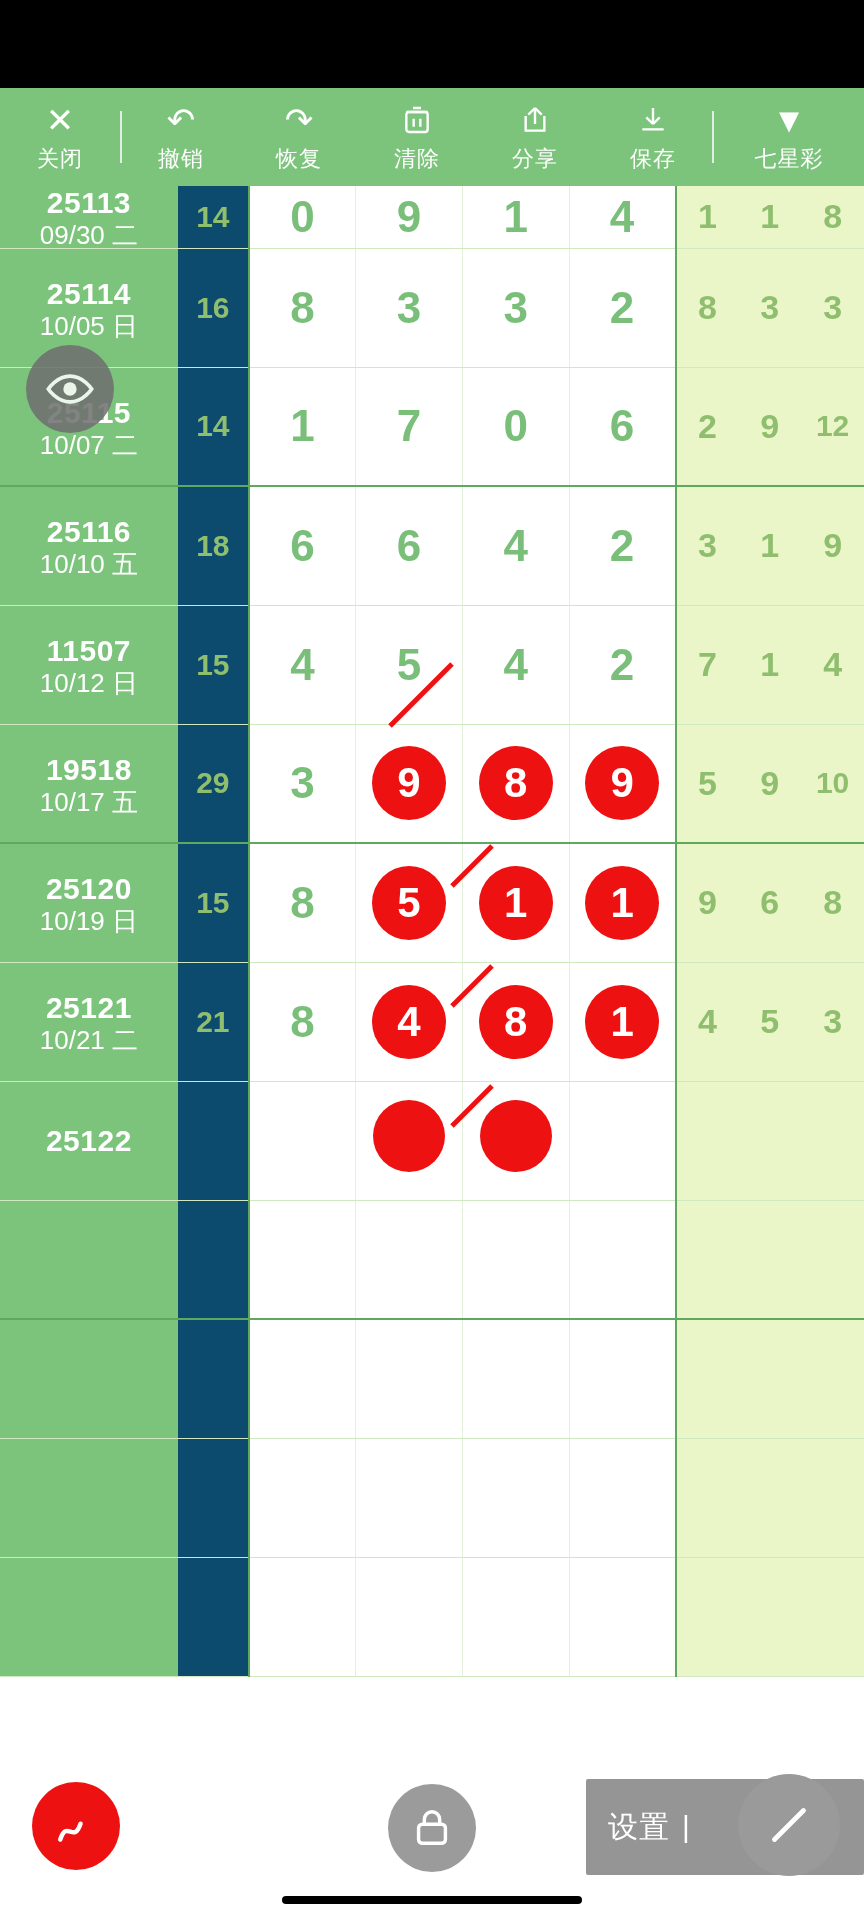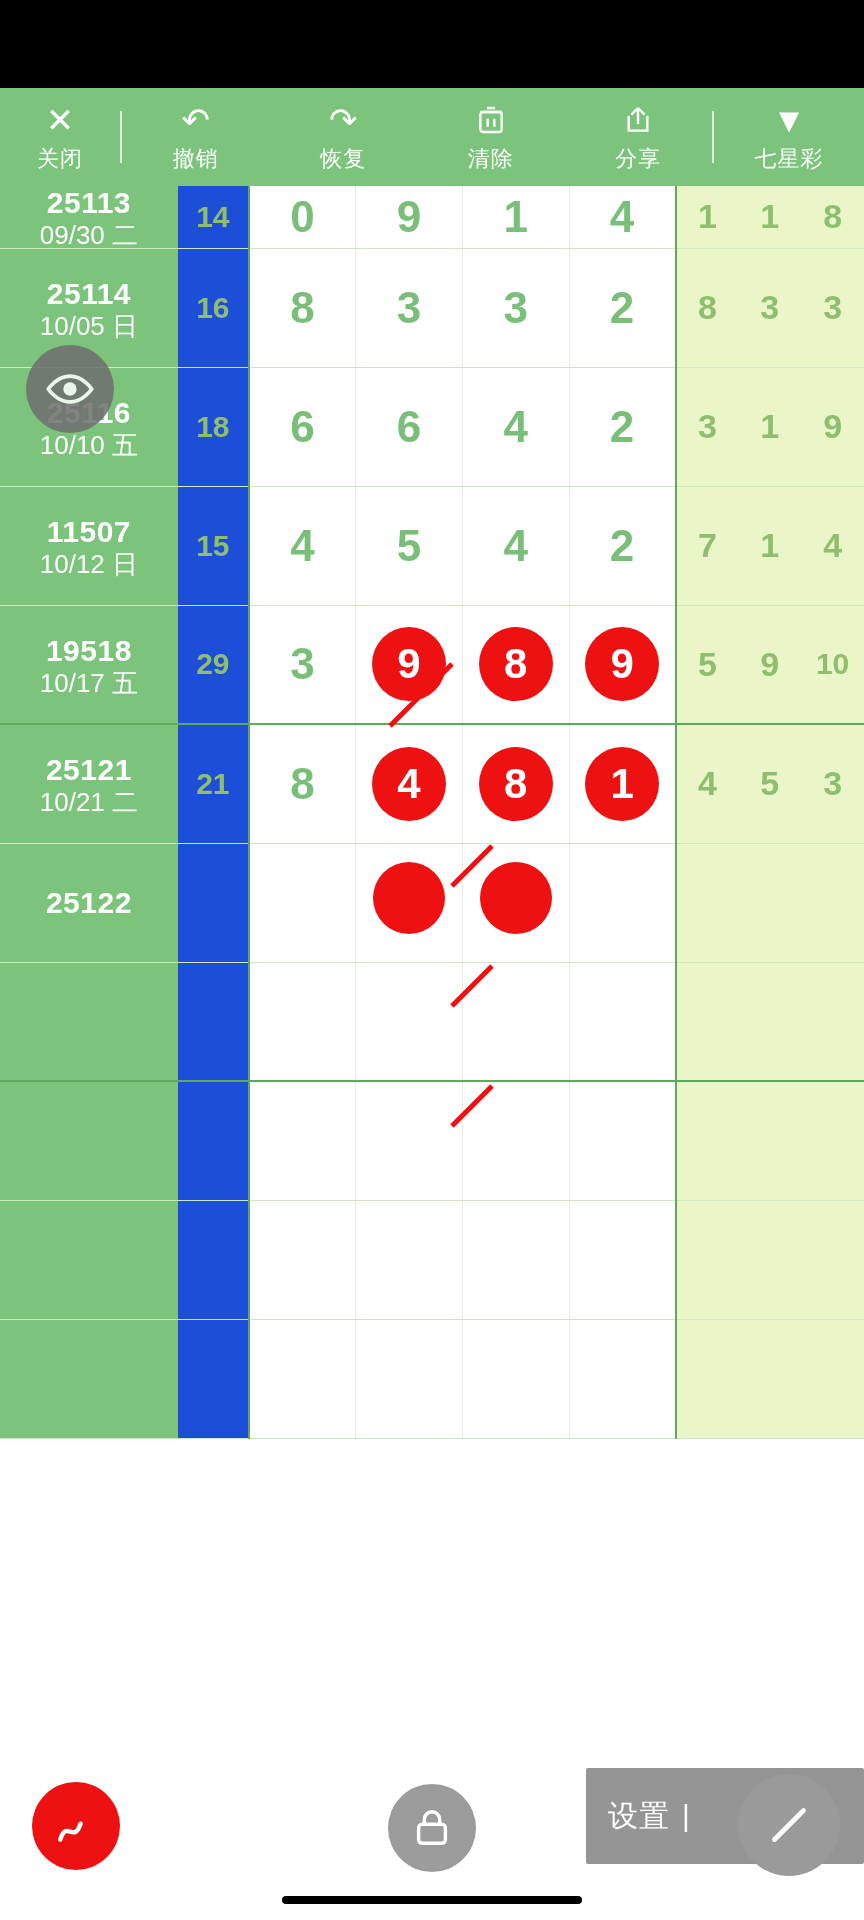--- a/index.html
+++ b/index.html
@@ -99,21 +99,21 @@
     line-height: 34px;
     letter-spacing: 0.5px;
   }
   td.issue .dt {
     font-size: 26px;
     line-height: 24px;
     margin-top: 3px;
   }
   
   td.sum {
-    background: #1d4ed8;
+    background: #0c4a6e;
     color: #8fbe6e;
     font-size: 30px;
     font-weight: bold;
     border-right: 2px solid #5fa95f;
     border-bottom: 1px solid #dceabc;
   }
   
   td.ball {
     background: #ffffff;
     border-right: 1px solid #e4f0dc;
@@ -190,21 +190,21 @@
     left: 388px; bottom: 48px;
     width: 88px; height: 88px;
     border-radius: 50%;
     background: #8a8a8a;
     opacity: .85;
     display: flex; align-items: center; justify-content: center;
     z-index: 10;
   }
   .settings-bar {
     position: absolute;
-    right: 0; bottom: 56px;
+    right: 0; bottom: 45px;
     width: 278px; height: 96px;
     background: #8a8a8a;
     opacity: .9;
     display: flex;
     align-items: center;
     justify-content: flex-start;
     padding-left: 22px;
     z-index: 9;
     border-radius: 2px;
   }
@@ -276,20 +276,28 @@
       <span class="lbl">清除</span>
     </div>
     <div class="tool">
       <span class="glyph">
         <svg width="32" height="34" viewBox="0 0 24 24" fill="none" stroke="#fff" stroke-width="1.8">
           <path d="M5 9v11h14V9"></path>
             <path d="M12 3v12M12 3l5 5M12 3L7 8"></path>
         </svg>
       </span>
       <span class="lbl">分享</span>
+    </div>
+    <div class="tool">
+      <span class="glyph">
+        <svg width="32" height="34" viewBox="0 0 24 24" fill="none" stroke="#fff" stroke-width="1.8">
+          <path d="M12 3v12M12 15l5-5M12 15l-5-5M4 19h16"></path>
+        </svg>
+      </span>
+      <span class="lbl">保存</span>
     </div>
     <div class="sep"></div>
     <div class="tool lotto">
       <span class="glyph">▼</span>
       <span class="lbl">七星彩</span>
     </div>
   </div>
 
   <div class="board">
     <table class="grid">
@@ -326,20 +334,34 @@
             </td>
             <td class="sum">16</td>
             <td class="ball">8</td>
             <td class="ball">3</td>
             <td class="ball">3</td>
             <td class="ball last">2</td>
             <td class="tail">8</td>
             <td class="tail">3</td>
             <td class="tail">3</td>
           </tr>
+          <tr class="groupline">
+            <td class="issue">
+              <div class="no">25115</div>
+              <div class="dt">10/07 二</div>
+            </td>
+            <td class="sum">14</td>
+            <td class="ball">1</td>
+            <td class="ball">7</td>
+            <td class="ball">0</td>
+            <td class="ball last">6</td>
+            <td class="tail">2</td>
+            <td class="tail">9</td>
+            <td class="tail small">12</td>
+          </tr>
           <tr>
             <td class="issue">
               <div class="no">25116</div>
               <div class="dt">10/10 五</div>
             </td>
             <td class="sum">18</td>
             <td class="ball">6</td>
             <td class="ball">6</td>
             <td class="ball">4</td>
             <td class="ball last">2</td>
@@ -370,20 +392,34 @@
             <td class="ball">3</td>
             <td class="ball"><span class="marker">9</span></td>
             <td class="ball"><span class="marker">8</span></td>
             <td class="ball last"><span class="marker">9</span></td>
             <td class="tail">5</td>
             <td class="tail">9</td>
             <td class="tail small">10</td>
           </tr>
           <tr>
             <td class="issue">
+              <div class="no">25120</div>
+              <div class="dt">10/19 日</div>
+            </td>
+            <td class="sum">15</td>
+            <td class="ball">8</td>
+            <td class="ball"><span class="marker">5</span></td>
+            <td class="ball"><span class="marker">1</span></td>
+            <td class="ball last"><span class="marker">1</span></td>
+            <td class="tail">9</td>
+            <td class="tail">6</td>
+            <td class="tail">8</td>
+          </tr>
+          <tr>
+            <td class="issue">
               <div class="no">25121</div>
               <div class="dt">10/21 二</div>
             </td>
             <td class="sum">21</td>
             <td class="ball">8</td>
             <td class="ball"><span class="marker">4</span></td>
             <td class="ball"><span class="marker">8</span></td>
             <td class="ball last"><span class="marker">1</span></td>
             <td class="tail">4</td>
             <td class="tail">5</td>

